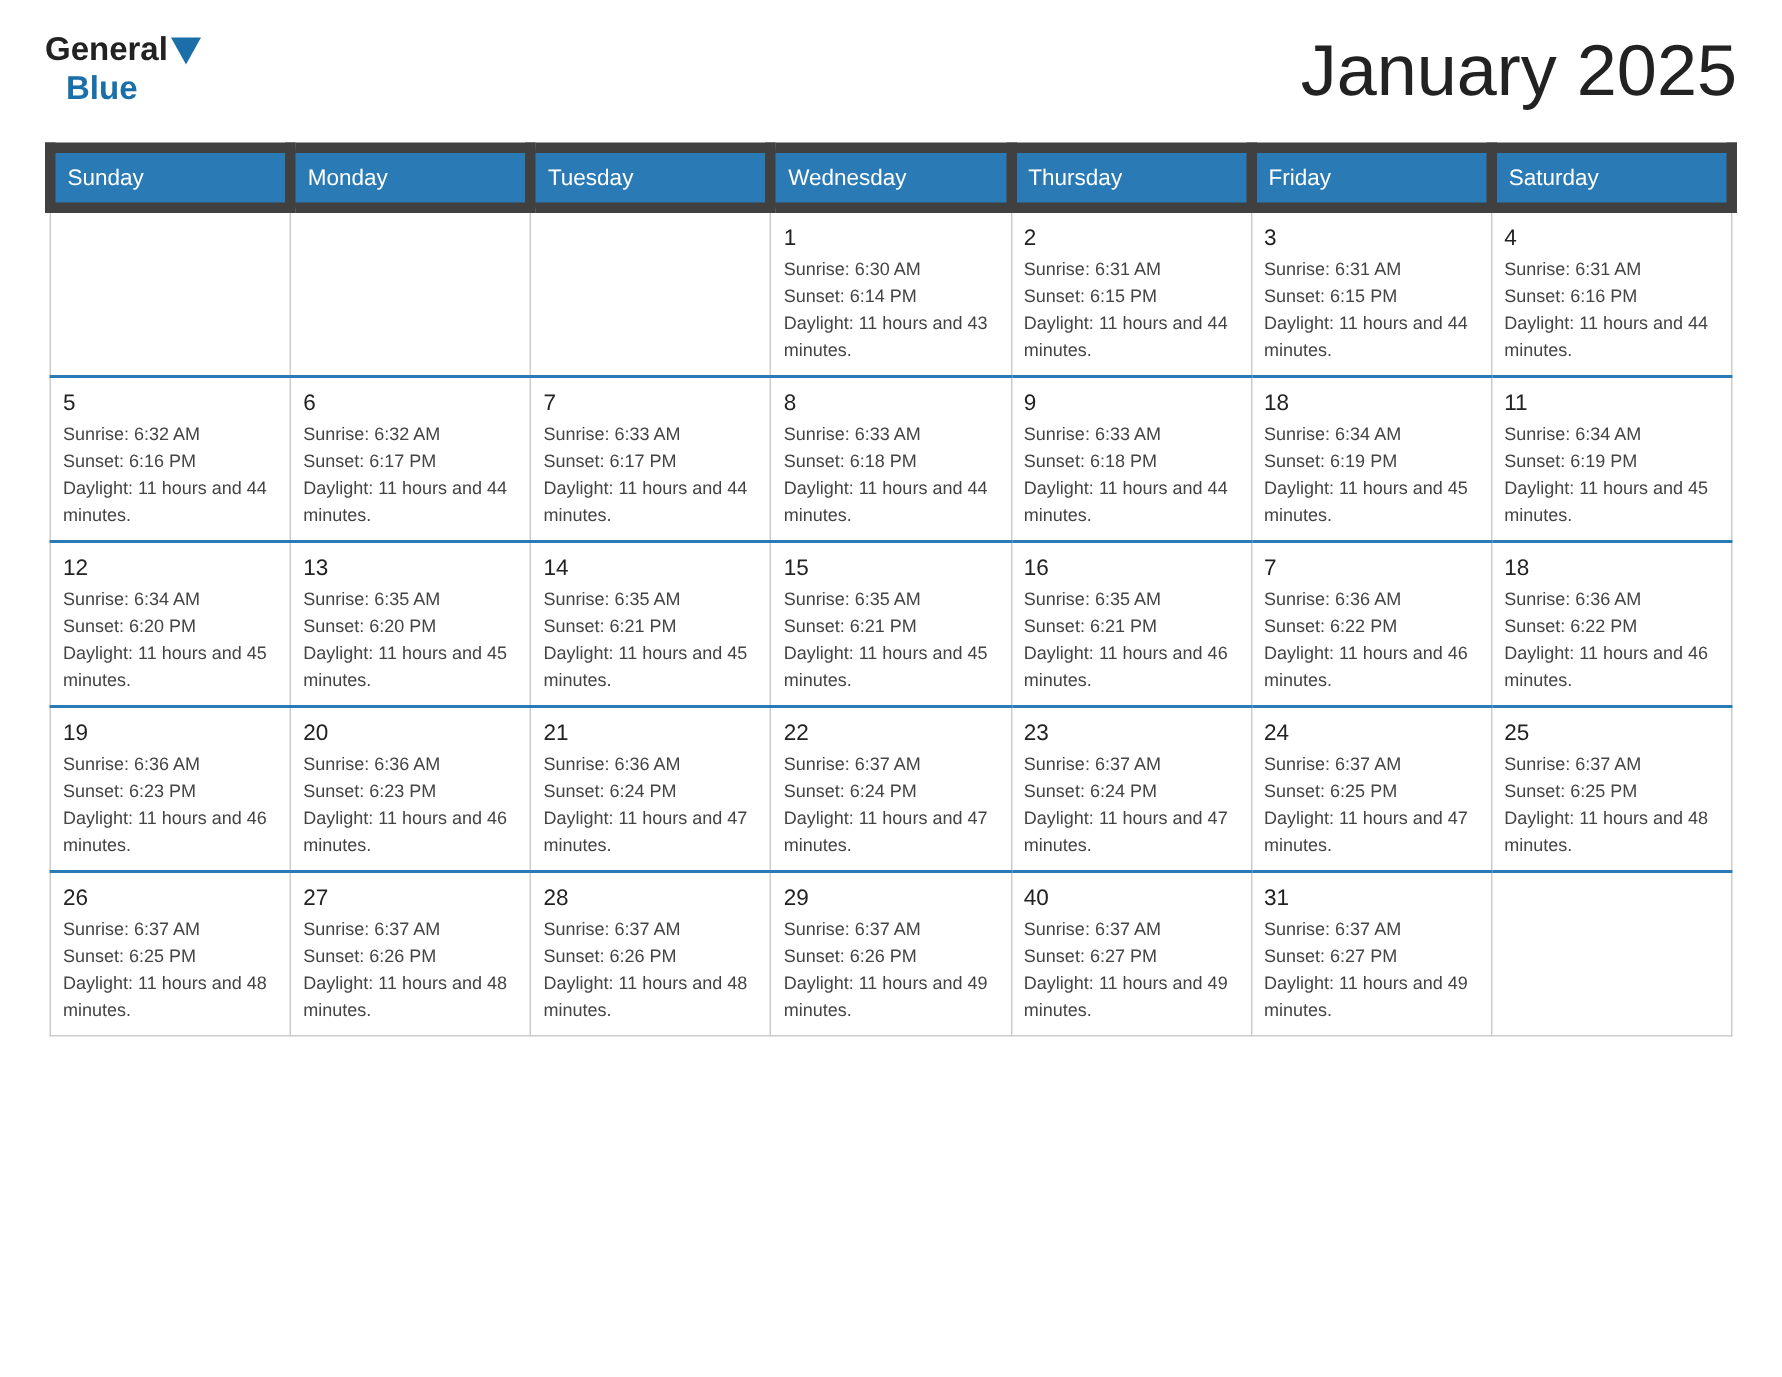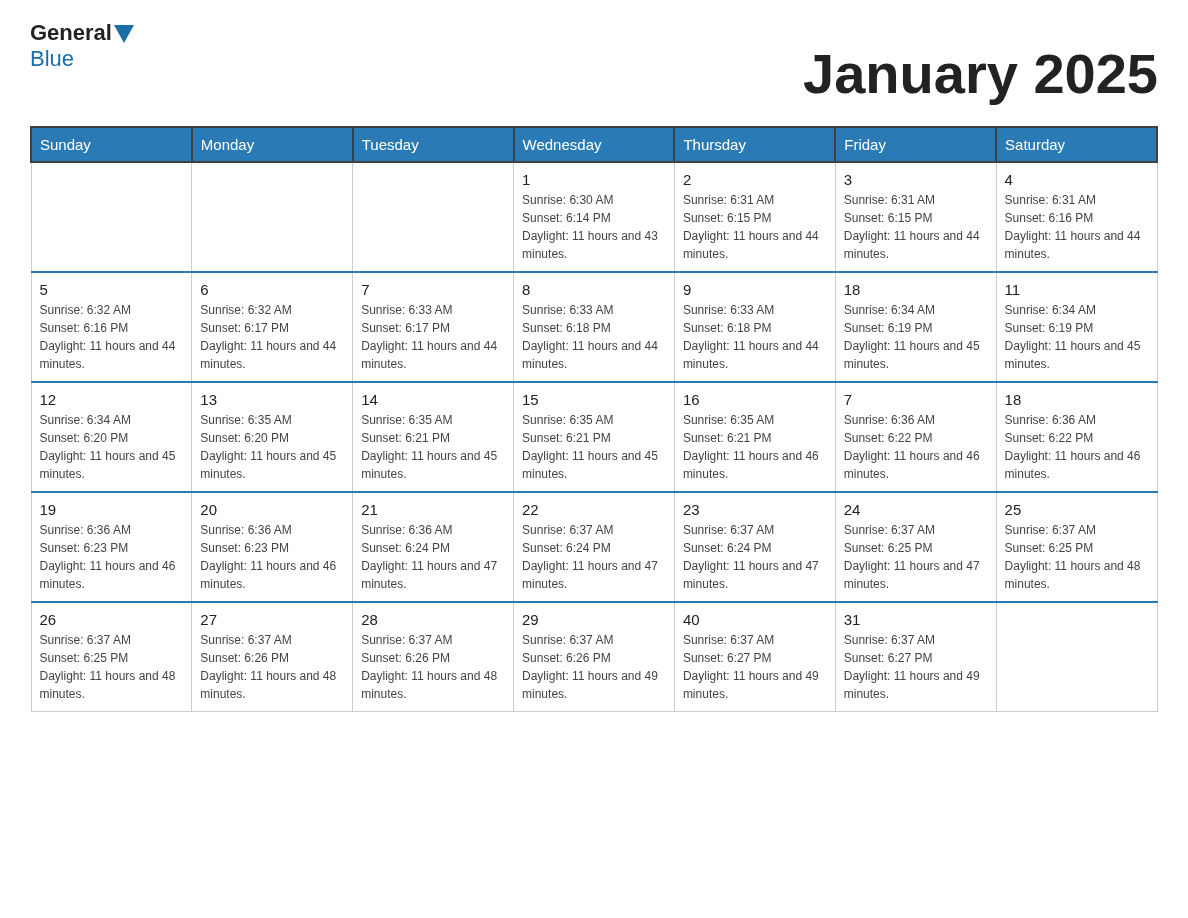--- a/index.html
+++ b/index.html
@@ -34,51 +34,50 @@
       width: 0;
       height: 0;
       border-left: 10px solid transparent;
       border-right: 10px solid transparent;
       border-top: 18px solid #1a6fa8;
       margin-left: 2px;
       margin-top: 2px;
     }
     .logo-subtitle {
       font-size: 22px;
-      font-weight: normal;
+      font-weight: bold;
       color: #1a6fa8;
-      margin-left: 0;
+      margin-left: 14px;
     }
     .title-block {
       text-align: right;
     }
     .title-block h1 {
-      font-size: 56px;
-      font-weight: bold;
-      color: #222;
-      margin-top: 21px;
+      font-size: 48px;
+      font-weight: normal;
+      color: #222;
     }
     .title-block h2 {
       font-size: 22px;
       font-weight: normal;
       color: #222;
     }
     table {
       width: 100%;
       border-collapse: collapse;
       table-layout: fixed;
     }
     thead tr th {
       background-color: #2a7bb5;
       color: #fff;
       padding: 8px 8px;
       font-size: 15px;
       font-weight: normal;
       text-align: left;
-      border: 2px solid #404040;
+      border: 7px solid #404040;
     }
     tbody tr td {
       vertical-align: top;
       padding: 8px 8px;
       font-size: 12.5px;
       color: #222;
       border: 1px solid #ccc;
       border-top: 2px solid #2a7bb5;
       min-height: 90px;
       height: 100px;

